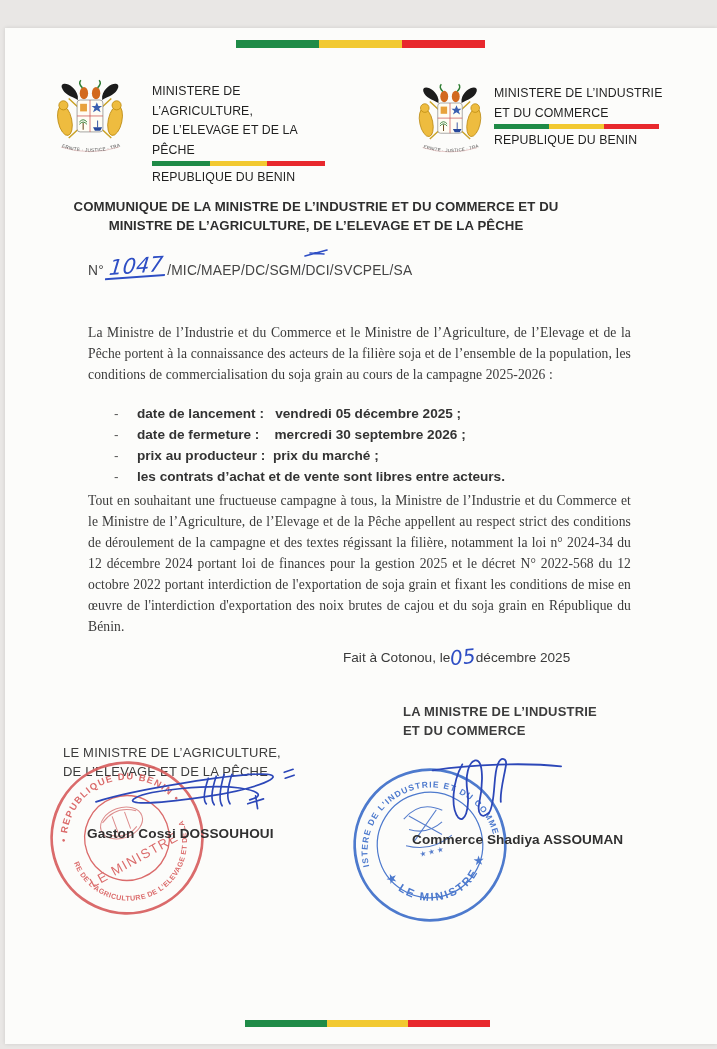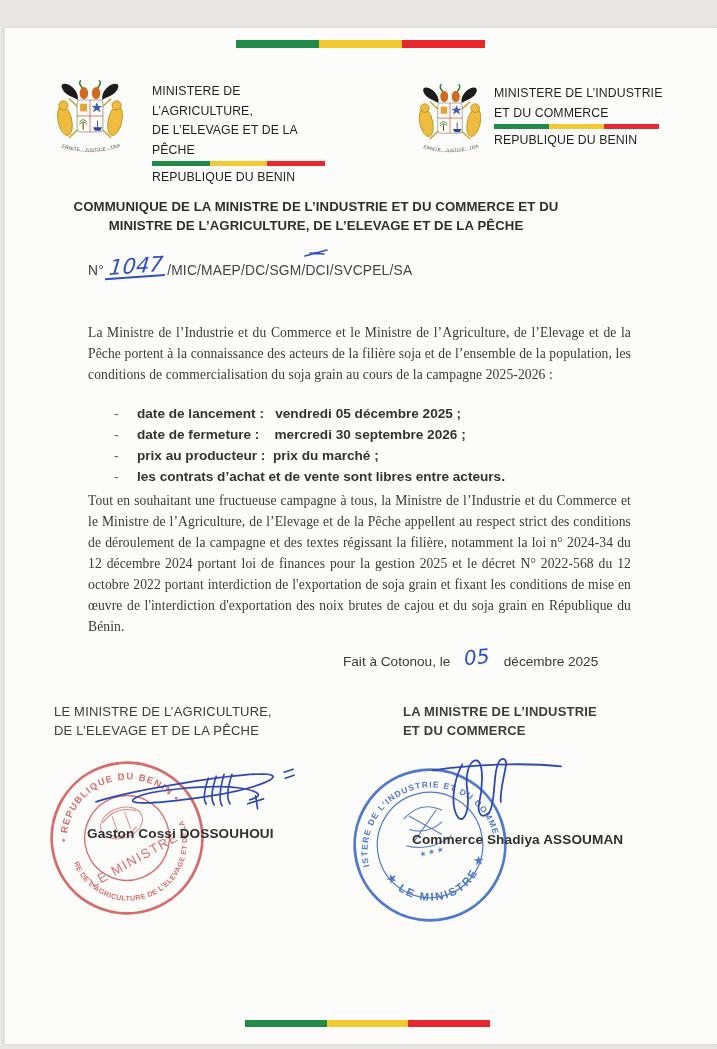--- a/index.html
+++ b/index.html
@@ -32,21 +32,21 @@
   .handwritten{font-family:"DejaVu Sans",sans-serif;font-style:italic;color:#2e4ec4;}
   .ref-num{font-size:21px;line-height:20px;display:inline-block;
     transform:rotate(-4deg) skewX(-10deg);border-bottom:2px solid #2e4ec4;padding:0 3px;margin:0 1px 0 2px;}
   
   .para{left:88px;width:543px;font-size:13.6px;line-height:21px;color:#3a3a3a;text-align:justify;letter-spacing:.1px;font-family:Liberation Serif, serif;}
   .bullets{left:114px;top:403px;width:520px;font-size:13.6px;line-height:21px;color:#333;font-weight:bold;}
   .bullet-row{display:flex;}
   .bullet-dash{width:23px;flex:none;font-weight:normal;color:#555;}
   .bullet-text{white-space:pre-wrap;}
   
-  .dateline{left:343px;top:645px;font-size:13.6px;color:#3a3a3a;display:flex;align-items:flex-end;gap:14px;}
+  .dateline{left:343px;top:645px;font-size:13.6px;color:#3a3a3a;display:flex;align-items:center;gap:0;}
   .day-num{font-size:20px;display:inline-block;transform:rotate(-6deg);}
   
   .sigtitle{top:703px;font-size:13px;line-height:18.5px;color:#3c3c3c;letter-spacing:.2px;}
   .name{font-size:13.6px;font-weight:bold;color:#303030;z-index:6;letter-spacing:.1px;}
   .stamp{z-index:2;opacity:.92;}
   .signature{z-index:5;}
   .penmark{z-index:4;}
 </style>
 </head>
 <body>
@@ -162,21 +162,21 @@
   </div>
 
   <div class="abs para" style="top:490px;">Tout en souhaitant une fructueuse campagne à tous, la Ministre de l’Industrie et du Commerce et le Ministre de l’Agriculture, de l’Elevage et de la Pêche appellent au respect strict des conditions de déroulement de la campagne et des textes régissant la filière, notamment la loi n° 2024-34 du 12 décembre 2024 portant loi de finances pour la gestion 2025 et le décret N° 2022-568 du 12 octobre 2022 portant interdiction de l'exportation de soja grain et fixant les conditions de mise en œuvre de l'interdiction d'exportation des noix brutes de cajou et du soja grain en République du Bénin.</div>
 
   <div class="abs dateline">
     <span>Fait à Cotonou, le</span>
     <span class="handwritten day-num">05</span>
     <span>décembre 2025</span>
   </div>
 
-  <div class="abs sigtitle" style="left:54px;">
+  <div class="abs sigtitle" style="left:63px;margin-top:41px;">
     <div>LE MINISTRE DE L’AGRICULTURE,</div>
     <div>DE L’ELEVAGE ET DE LA PÊCHE</div>
   </div>
   <div class="abs sigtitle" style="left:403px;font-weight:bold;">
     <div>LA MINISTRE DE L’INDUSTRIE</div>
     <div>ET DU COMMERCE</div>
   </div>
 
   <svg class="abs stamp" style="left:47px;top:758px;transform:rotate(-20deg);" width="160" height="160" viewBox="0 0 170 170">
     <defs>

